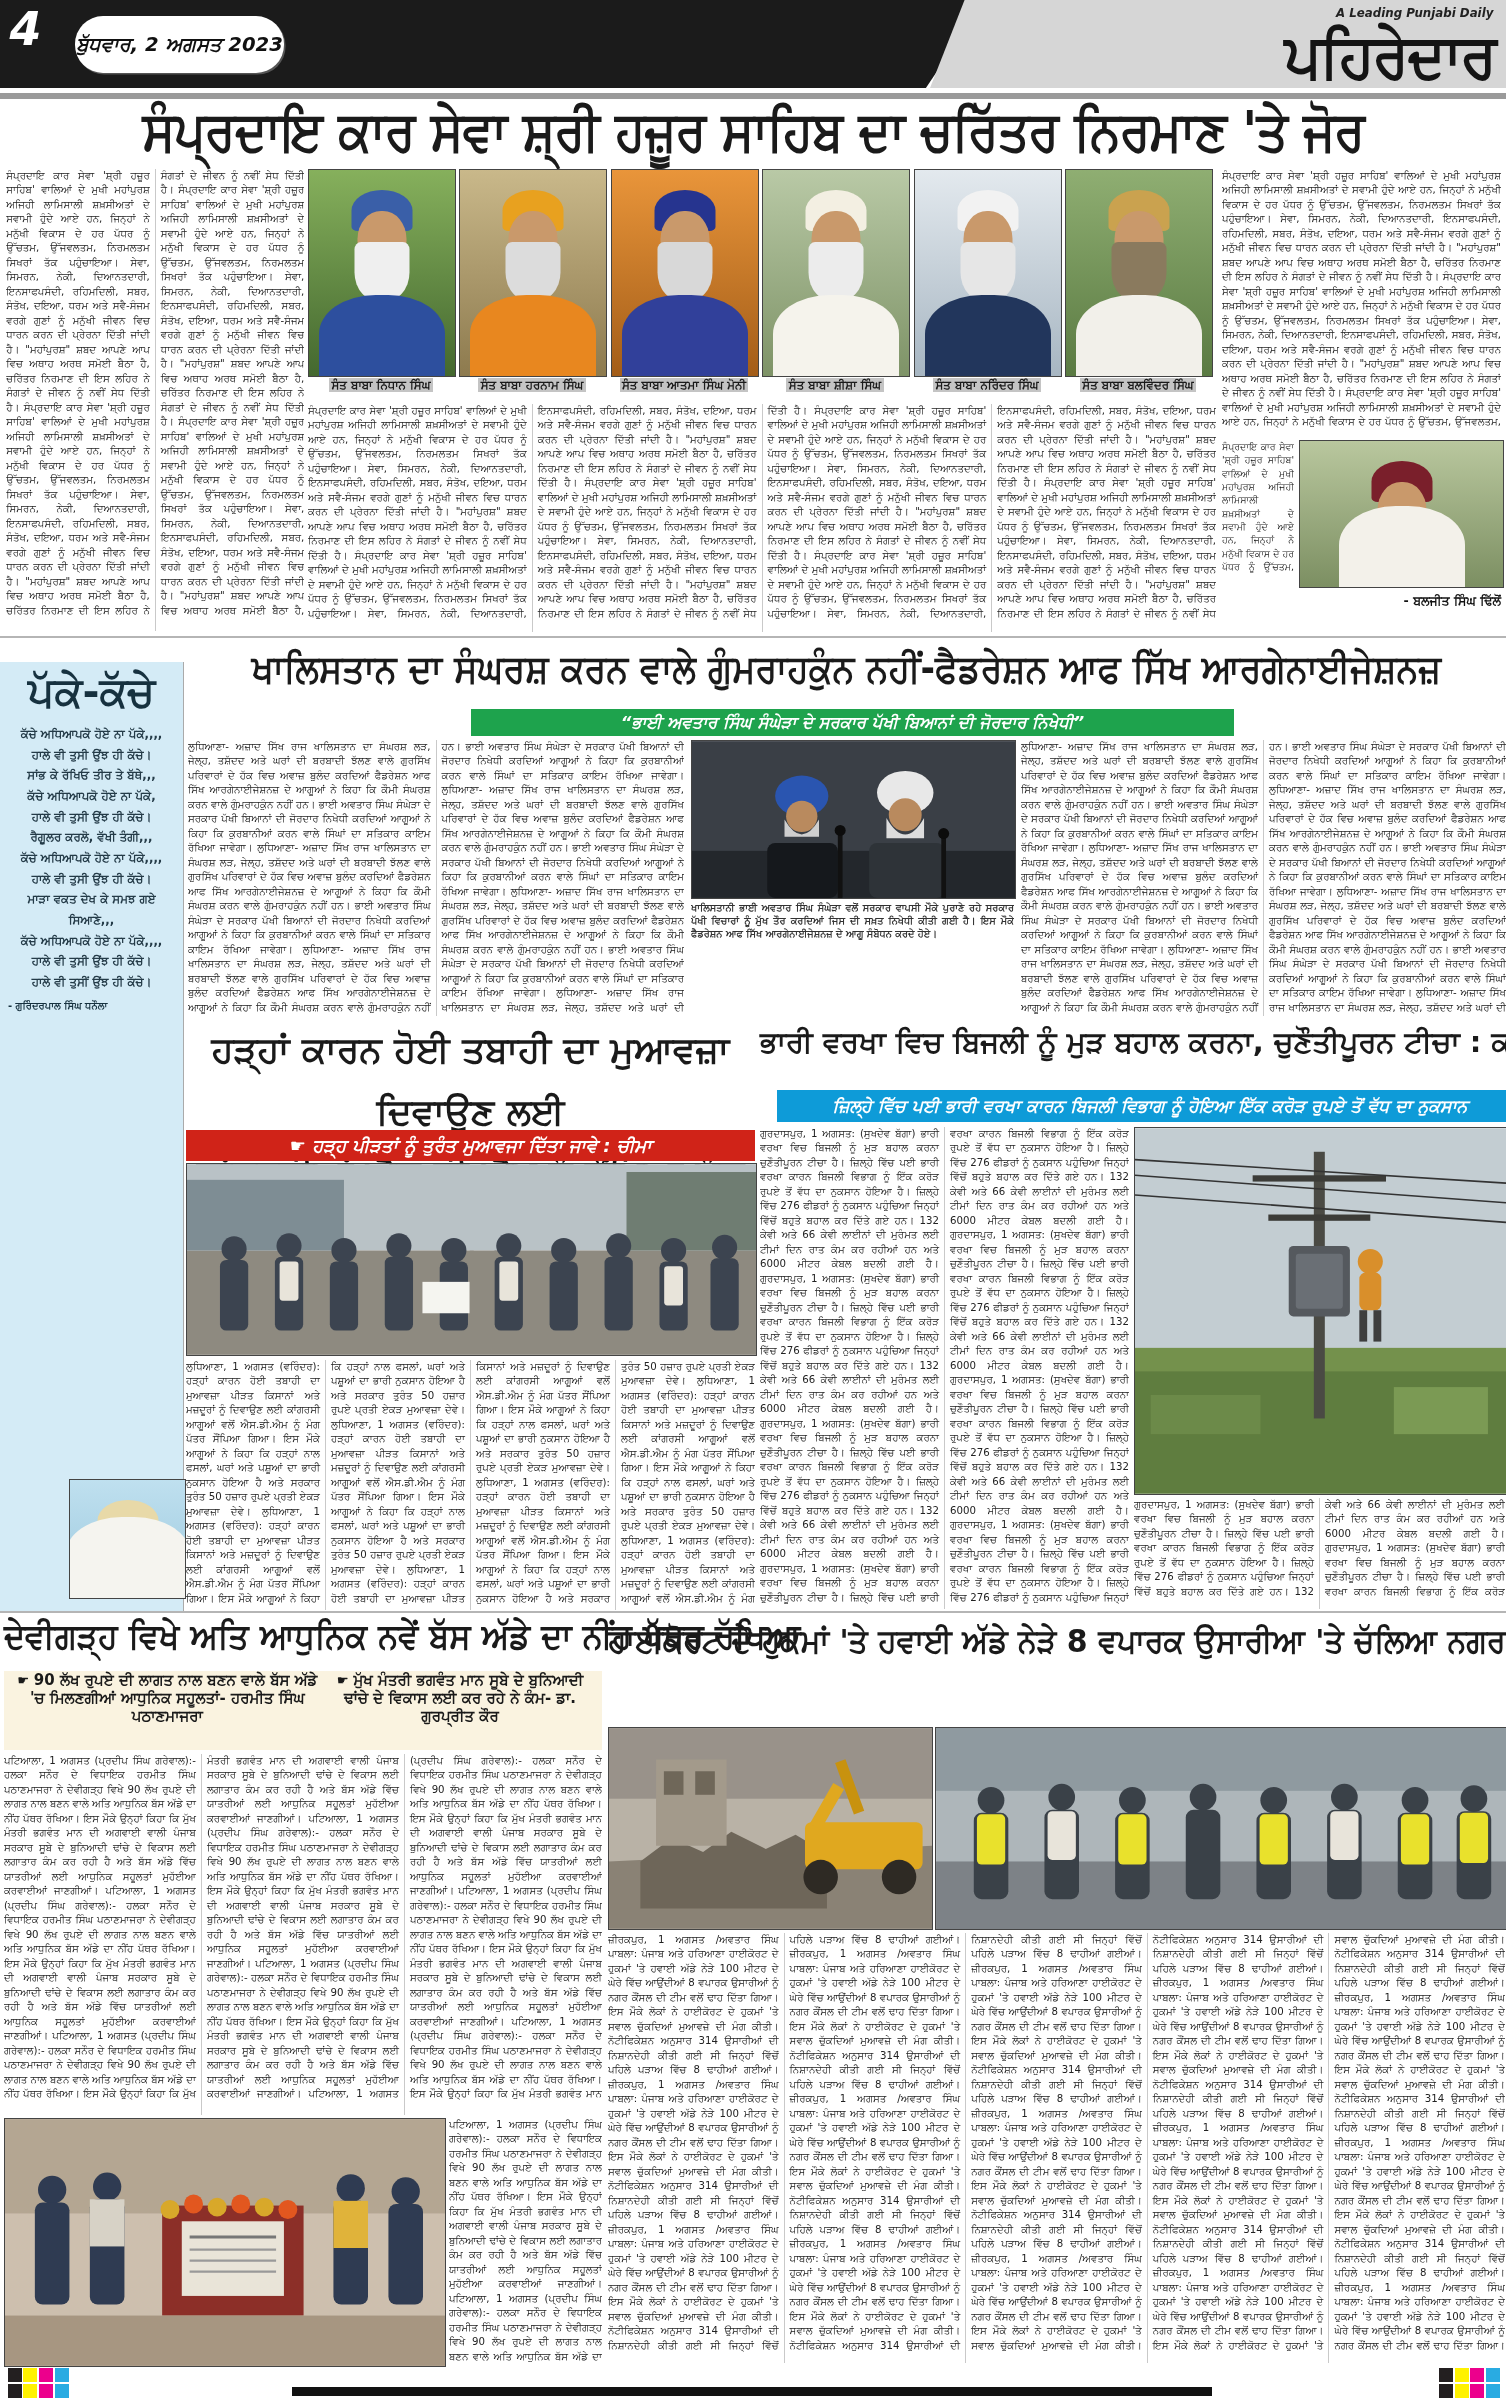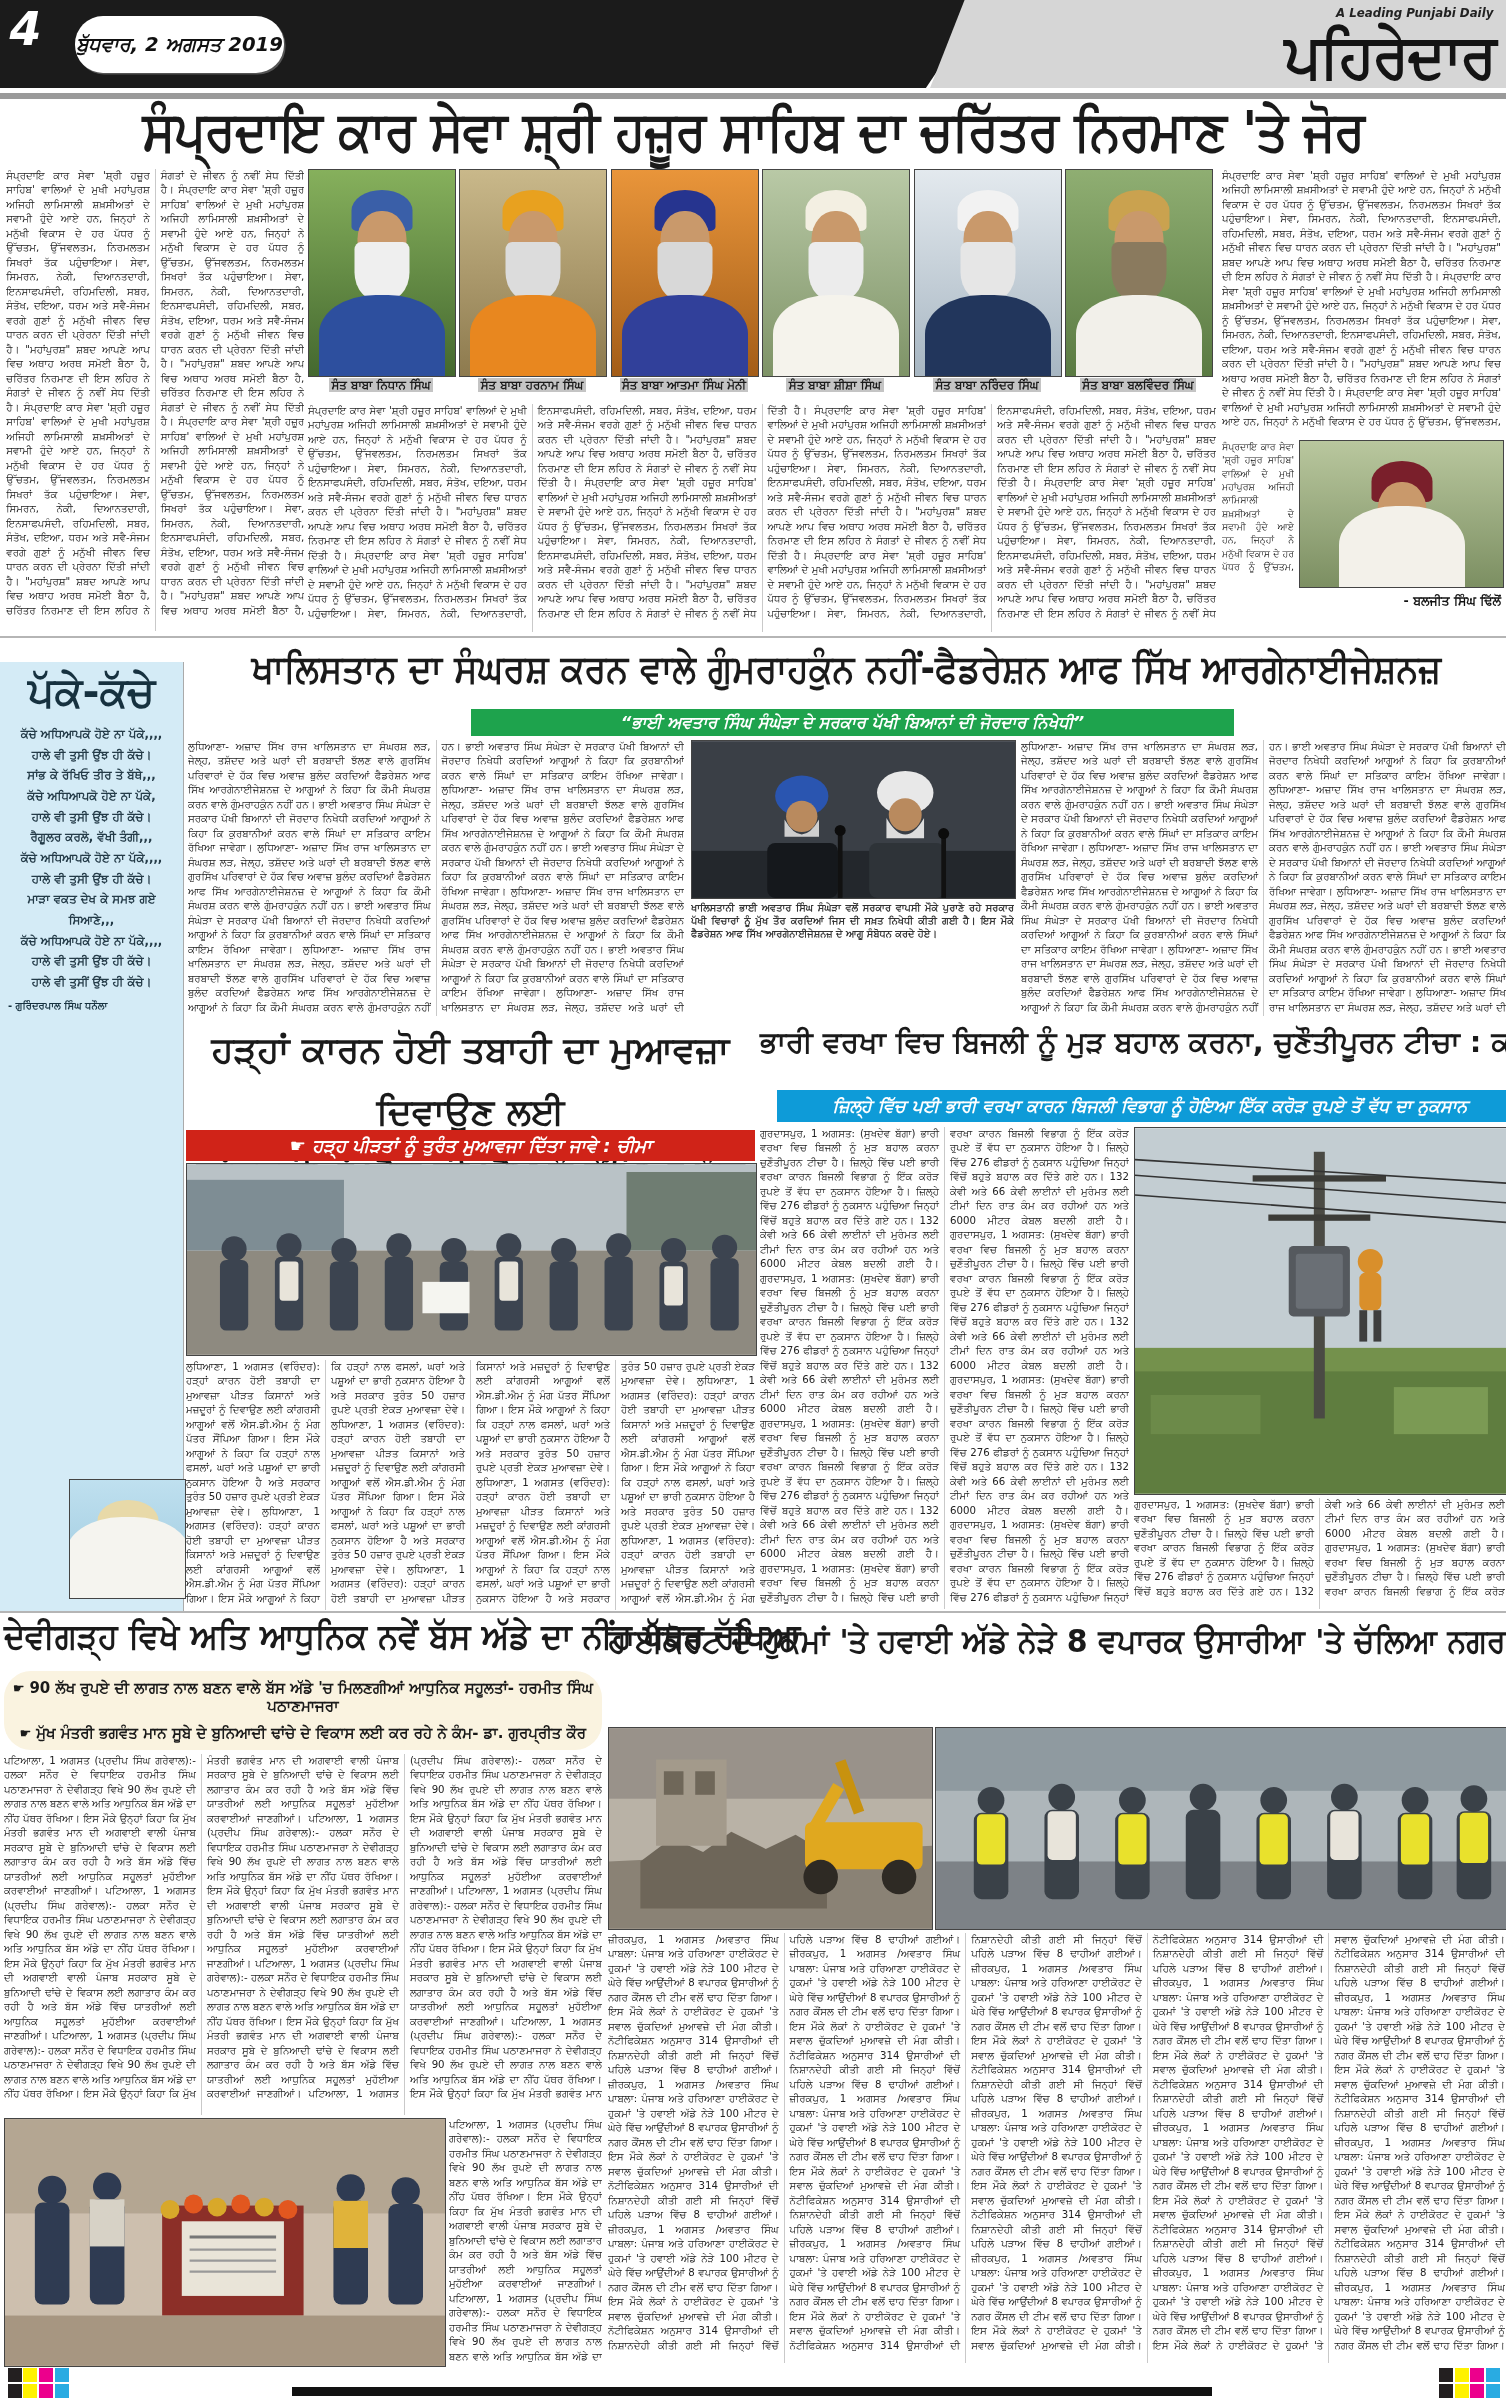--- a/index.html
+++ b/index.html
@@ -31,21 +31,21 @@
   .h5{left:608px;top:1622px;width:897px;font-size:30px;font-weight:900;text-align:center;
       transform:scaleY(1.08);transform-origin:top center;white-space:nowrap;}
   
   .bar{display:flex;align-items:center;justify-content:center;color:#fff;font-weight:bold;
        font-style:italic;}
   .greenbar1{left:471px;top:709px;width:763px;height:27px;background:#1ea34d;font-size:16.5px;}
   .redbar{left:186px;top:1130px;width:569px;height:31px;background:#d02318;font-size:18px;}
   .bluebar{left:760px;top:1090px;width:746px;height:32px;background:#0e9bd8;font-size:17.3px;margin-left:17px;}
   .greenbar2{left:862px;top:1694px;width:644px;height:29px;background:#1ea34d;font-size:16.5px;}
   .creambox{left:3.9px;top:1671px;width:598px;height:79px;background:#faf3e0;
-            display:flex;flex-direction:column;justify-content:space-evenly;padding:0 6.3px;box-sizing:border-box;border-radius:27px;}
+            display:flex;flex-direction:row;justify-content:space-evenly;padding:0 6.3px;box-sizing:border-box;}
   .bullet{font-size:15px;font-weight:bold;color:#1a1a1a;text-align:center;}
   .bullet .pt{font-size:13.3px;margin-right:4.7px;}
   
   .body{font-size:10.2px;line-height:1.42;text-align:justify;overflow:hidden;
         column-gap:11px;column-rule:0.8px solid #c9c9c9;color:#222;
         word-break:break-word;}
   .c1{column-count:1}.c2{column-count:2}.c3{column-count:3}.c4{column-count:4}.c5{column-count:5}
   .byline{font-size:12.6px;font-weight:bold;text-align:right;color:#111;}
   .caption-strip{font-size:11.8px;font-weight:bold;text-align:center;}
   .caption-strip span{background:#c4c4c4;padding:0 2.4px;}
@@ -78,21 +78,21 @@
 </style>
 </head>
 <body>
 
 <div class="page">
 
   <div class="abs topbar"></div>
   <div class="abs mast-zone"></div>
   <div class="abs pagenum">4</div>
   <div class="abs datepill">
-    <span>ਬੁੱਧਵਾਰ, 2 ਅਗਸਤ 2019</span>
+    <span>ਬੁੱਧਵਾਰ, 2 ਅਗਸਤ 2023</span>
   </div>
   <div class="abs tagline">A Leading Punjabi Daily</div>
   <div class="abs masthead">ਪਹਿਰੇਦਾਰ</div>
   <div class="abs grayrule"></div>
 
   <div class="abs h1">ਸੰਪ੍ਰਦਾਇ ਕਾਰ ਸੇਵਾ ਸ਼੍ਰੀ ਹਜ਼ੂਰ ਸਾਹਿਬ ਦਾ ਚਰਿੱਤਰ ਨਿਰਮਾਣ 'ਤੇ ਜੋਰ</div>
 
   <div class="abs body c2" style="left:6.3px;top:169px;width:298px;height:462px;">ਸੰਪ੍ਰਦਾਇ ਕਾਰ ਸੇਵਾ 'ਸ਼੍ਰੀ ਹਜ਼ੂਰ ਸਾਹਿਬ' ਵਾਲਿਆਂ ਦੇ ਮੁਖੀ ਮਹਾਂਪੁਰਸ਼ ਅਜਿਹੀ ਲਾਮਿਸਾਲੀ ਸ਼ਖ਼ਸੀਅਤਾਂ ਦੇ ਸਵਾਮੀ ਹੁੰਦੇ ਆਏ ਹਨ, ਜਿਨ੍ਹਾਂ ਨੇ ਮਨੁੱਖੀ ਵਿਕਾਸ ਦੇ ਹਰ ਪੱਧਰ ਨੂੰ ਉੱਚਤਮ, ਉੱਜਵਲਤਮ, ਨਿਰਮਲਤਮ ਸਿਖਰਾਂ ਤੱਕ ਪਹੁੰਚਾਇਆ। ਸੇਵਾ, ਸਿਮਰਨ, ਨੇਕੀ, ਦਿਆਨਤਦਾਰੀ, ਇਨਸਾਫਪਸੰਦੀ, ਰਹਿਮਦਿਲੀ, ਸਬਰ, ਸੰਤੋਖ, ਦਇਆ, ਧਰਮ ਅਤੇ ਸਵੈ-ਸੰਜਮ ਵਰਗੇ ਗੁਣਾਂ ਨੂੰ ਮਨੁੱਖੀ ਜੀਵਨ ਵਿਚ ਧਾਰਨ ਕਰਨ ਦੀ ਪ੍ਰੇਰਨਾ ਦਿੱਤੀ ਜਾਂਦੀ ਹੈ। "ਮਹਾਂਪੁਰਸ਼" ਸ਼ਬਦ ਆਪਣੇ ਆਪ ਵਿਚ ਅਥਾਹ ਅਰਥ ਸਮੋਈ ਬੈਠਾ ਹੈ, ਚਰਿੱਤਰ ਨਿਰਮਾਣ ਦੀ ਇਸ ਲਹਿਰ ਨੇ ਸੰਗਤਾਂ ਦੇ ਜੀਵਨ ਨੂੰ ਨਵੀਂ ਸੇਧ ਦਿੱਤੀ ਹੈ।  ਸੰਪ੍ਰਦਾਇ ਕਾਰ ਸੇਵਾ 'ਸ਼੍ਰੀ ਹਜ਼ੂਰ ਸਾਹਿਬ' ਵਾਲਿਆਂ ਦੇ ਮੁਖੀ ਮਹਾਂਪੁਰਸ਼ ਅਜਿਹੀ ਲਾਮਿਸਾਲੀ ਸ਼ਖ਼ਸੀਅਤਾਂ ਦੇ ਸਵਾਮੀ ਹੁੰਦੇ ਆਏ ਹਨ, ਜਿਨ੍ਹਾਂ ਨੇ ਮਨੁੱਖੀ ਵਿਕਾਸ ਦੇ ਹਰ ਪੱਧਰ ਨੂੰ ਉੱਚਤਮ, ਉੱਜਵਲਤਮ, ਨਿਰਮਲਤਮ ਸਿਖਰਾਂ ਤੱਕ ਪਹੁੰਚਾਇਆ। ਸੇਵਾ, ਸਿਮਰਨ, ਨੇਕੀ, ਦਿਆਨਤਦਾਰੀ, ਇਨਸਾਫਪਸੰਦੀ, ਰਹਿਮਦਿਲੀ, ਸਬਰ, ਸੰਤੋਖ, ਦਇਆ, ਧਰਮ ਅਤੇ ਸਵੈ-ਸੰਜਮ ਵਰਗੇ ਗੁਣਾਂ ਨੂੰ ਮਨੁੱਖੀ ਜੀਵਨ ਵਿਚ ਧਾਰਨ ਕਰਨ ਦੀ ਪ੍ਰੇਰਨਾ ਦਿੱਤੀ ਜਾਂਦੀ ਹੈ। "ਮਹਾਂਪੁਰਸ਼" ਸ਼ਬਦ ਆਪਣੇ ਆਪ ਵਿਚ ਅਥਾਹ ਅਰਥ ਸਮੋਈ ਬੈਠਾ ਹੈ, ਚਰਿੱਤਰ ਨਿਰਮਾਣ ਦੀ ਇਸ ਲਹਿਰ ਨੇ ਸੰਗਤਾਂ ਦੇ ਜੀਵਨ ਨੂੰ ਨਵੀਂ ਸੇਧ ਦਿੱਤੀ ਹੈ।  ਸੰਪ੍ਰਦਾਇ ਕਾਰ ਸੇਵਾ 'ਸ਼੍ਰੀ ਹਜ਼ੂਰ ਸਾਹਿਬ' ਵਾਲਿਆਂ ਦੇ ਮੁਖੀ ਮਹਾਂਪੁਰਸ਼ ਅਜਿਹੀ ਲਾਮਿਸਾਲੀ ਸ਼ਖ਼ਸੀਅਤਾਂ ਦੇ ਸਵਾਮੀ ਹੁੰਦੇ ਆਏ ਹਨ, ਜਿਨ੍ਹਾਂ ਨੇ ਮਨੁੱਖੀ ਵਿਕਾਸ ਦੇ ਹਰ ਪੱਧਰ ਨੂੰ ਉੱਚਤਮ, ਉੱਜਵਲਤਮ, ਨਿਰਮਲਤਮ ਸਿਖਰਾਂ ਤੱਕ ਪਹੁੰਚਾਇਆ। ਸੇਵਾ, ਸਿਮਰਨ, ਨੇਕੀ, ਦਿਆਨਤਦਾਰੀ, ਇਨਸਾਫਪਸੰਦੀ, ਰਹਿਮਦਿਲੀ, ਸਬਰ, ਸੰਤੋਖ, ਦਇਆ, ਧਰਮ ਅਤੇ ਸਵੈ-ਸੰਜਮ ਵਰਗੇ ਗੁਣਾਂ ਨੂੰ ਮਨੁੱਖੀ ਜੀਵਨ ਵਿਚ ਧਾਰਨ ਕਰਨ ਦੀ ਪ੍ਰੇਰਨਾ ਦਿੱਤੀ ਜਾਂਦੀ ਹੈ। "ਮਹਾਂਪੁਰਸ਼" ਸ਼ਬਦ ਆਪਣੇ ਆਪ ਵਿਚ ਅਥਾਹ ਅਰਥ ਸਮੋਈ ਬੈਠਾ ਹੈ, ਚਰਿੱਤਰ ਨਿਰਮਾਣ ਦੀ ਇਸ ਲਹਿਰ ਨੇ ਸੰਗਤਾਂ ਦੇ ਜੀਵਨ ਨੂੰ ਨਵੀਂ ਸੇਧ ਦਿੱਤੀ ਹੈ।  ਸੰਪ੍ਰਦਾਇ ਕਾਰ ਸੇਵਾ 'ਸ਼੍ਰੀ ਹਜ਼ੂਰ ਸਾਹਿਬ' ਵਾਲਿਆਂ ਦੇ ਮੁਖੀ ਮਹਾਂਪੁਰਸ਼ ਅਜਿਹੀ ਲਾਮਿਸਾਲੀ ਸ਼ਖ਼ਸੀਅਤਾਂ ਦੇ ਸਵਾਮੀ ਹੁੰਦੇ ਆਏ ਹਨ, ਜਿਨ੍ਹਾਂ ਨੇ ਮਨੁੱਖੀ ਵਿਕਾਸ ਦੇ ਹਰ ਪੱਧਰ ਨੂੰ ਉੱਚਤਮ, ਉੱਜਵਲਤਮ, ਨਿਰਮਲਤਮ ਸਿਖਰਾਂ ਤੱਕ ਪਹੁੰਚਾਇਆ। ਸੇਵਾ, ਸਿਮਰਨ, ਨੇਕੀ, ਦਿਆਨਤਦਾਰੀ, ਇਨਸਾਫਪਸੰਦੀ, ਰਹਿਮਦਿਲੀ, ਸਬਰ, ਸੰਤੋਖ, ਦਇਆ, ਧਰਮ ਅਤੇ ਸਵੈ-ਸੰਜਮ ਵਰਗੇ ਗੁਣਾਂ ਨੂੰ ਮਨੁੱਖੀ ਜੀਵਨ ਵਿਚ ਧਾਰਨ ਕਰਨ ਦੀ ਪ੍ਰੇਰਨਾ ਦਿੱਤੀ ਜਾਂਦੀ ਹੈ। "ਮਹਾਂਪੁਰਸ਼" ਸ਼ਬਦ ਆਪਣੇ ਆਪ ਵਿਚ ਅਥਾਹ ਅਰਥ ਸਮੋਈ ਬੈਠਾ ਹੈ, ਚਰਿੱਤਰ ਨਿਰਮਾਣ ਦੀ ਇਸ ਲਹਿਰ ਨੇ ਸੰਗਤਾਂ ਦੇ ਜੀਵਨ ਨੂੰ ਨਵੀਂ ਸੇਧ ਦਿੱਤੀ ਹੈ।  ਸੰਪ੍ਰਦਾਇ ਕਾਰ ਸੇਵਾ 'ਸ਼੍ਰੀ ਹਜ਼ੂਰ ਸਾਹਿਬ' ਵਾਲਿਆਂ ਦੇ ਮੁਖੀ ਮਹਾਂਪੁਰਸ਼ ਅਜਿਹੀ ਲਾਮਿਸਾਲੀ ਸ਼ਖ਼ਸੀਅਤਾਂ ਦੇ ਸਵਾਮੀ ਹੁੰਦੇ ਆਏ ਹਨ, ਜਿਨ੍ਹਾਂ ਨੇ ਮਨੁੱਖੀ ਵਿਕਾਸ ਦੇ ਹਰ ਪੱਧਰ ਨੂੰ ਉੱਚਤਮ, ਉੱਜਵਲਤਮ, ਨਿਰਮਲਤਮ ਸਿਖਰਾਂ ਤੱਕ ਪਹੁੰਚਾਇਆ। ਸੇਵਾ, ਸਿਮਰਨ, ਨੇਕੀ, ਦਿਆਨਤਦਾਰੀ, ਇਨਸਾਫਪਸੰਦੀ, ਰਹਿਮਦਿਲੀ, ਸਬਰ, ਸੰਤੋਖ, ਦਇਆ, ਧਰਮ ਅਤੇ ਸਵੈ-ਸੰਜਮ ਵਰਗੇ ਗੁਣਾਂ ਨੂੰ ਮਨੁੱਖੀ ਜੀਵਨ ਵਿਚ ਧਾਰਨ ਕਰਨ ਦੀ ਪ੍ਰੇਰਨਾ ਦਿੱਤੀ ਜਾਂਦੀ ਹੈ। "ਮਹਾਂਪੁਰਸ਼" ਸ਼ਬਦ ਆਪਣੇ ਆਪ ਵਿਚ ਅਥਾਹ ਅਰਥ ਸਮੋਈ ਬੈਠਾ ਹੈ, ਚਰਿੱਤਰ ਨਿਰਮਾਣ ਦੀ ਇਸ ਲਹਿਰ ਨੇ ਸੰਗਤਾਂ ਦੇ ਜੀਵਨ ਨੂੰ ਨਵੀਂ ਸੇਧ ਦਿੱਤੀ ਹੈ।  ਸੰਪ੍ਰਦਾਇ ਕਾਰ ਸੇਵਾ 'ਸ਼੍ਰੀ ਹਜ਼ੂਰ ਸਾਹਿਬ' ਵਾਲਿਆਂ ਦੇ ਮੁਖੀ ਮਹਾਂਪੁਰਸ਼ ਅਜਿਹੀ ਲਾਮਿਸਾਲੀ ਸ਼ਖ਼ਸੀਅਤਾਂ ਦੇ ਸਵਾਮੀ ਹੁੰਦੇ ਆਏ ਹਨ, ਜਿਨ੍ਹਾਂ ਨੇ ਮਨੁੱਖੀ ਵਿਕਾਸ ਦੇ ਹਰ ਪੱਧਰ ਨੂੰ ਉੱਚਤਮ, ਉੱਜਵਲਤਮ, ਨਿਰਮਲਤਮ ਸਿਖਰਾਂ ਤੱਕ ਪਹੁੰਚਾਇਆ। ਸੇਵਾ, ਸਿਮਰਨ, ਨੇਕੀ, ਦਿਆਨਤਦਾਰੀ, ਇਨਸਾਫਪਸੰਦੀ, ਰਹਿਮਦਿਲੀ, ਸਬਰ, ਸੰਤੋਖ, ਦਇਆ, ਧਰਮ ਅਤੇ ਸਵੈ-ਸੰਜਮ ਵਰਗੇ ਗੁਣਾਂ ਨੂੰ ਮਨੁੱਖੀ ਜੀਵਨ ਵਿਚ ਧਾਰਨ ਕਰਨ ਦੀ ਪ੍ਰੇਰਨਾ ਦਿੱਤੀ ਜਾਂਦੀ ਹੈ। "ਮਹਾਂਪੁਰਸ਼" ਸ਼ਬਦ ਆਪਣੇ ਆਪ ਵਿਚ ਅਥਾਹ ਅਰਥ ਸਮੋਈ ਬੈਠਾ ਹੈ, ਚਰਿੱਤਰ ਨਿਰਮਾਣ ਦੀ ਇਸ ਲਹਿਰ ਨੇ ਸੰਗਤਾਂ ਦੇ ਜੀਵਨ ਨੂੰ ਨਵੀਂ ਸੇਧ ਦਿੱਤੀ ਹੈ।  ਸੰਪ੍ਰਦਾਇ ਕਾਰ ਸੇਵਾ 'ਸ਼੍ਰੀ ਹਜ਼ੂਰ ਸਾਹਿਬ' ਵਾਲਿਆਂ ਦੇ ਮੁਖੀ ਮਹਾਂਪੁਰਸ਼ ਅਜਿਹੀ ਲਾਮਿਸਾਲੀ ਸ਼ਖ਼ਸੀਅਤਾਂ ਦੇ ਸਵਾਮੀ ਹੁੰਦੇ ਆਏ ਹਨ, ਜਿਨ੍ਹਾਂ ਨੇ ਮਨੁੱਖੀ ਵਿਕਾਸ ਦੇ ਹਰ ਪੱਧਰ ਨੂੰ ਉੱਚਤਮ, ਉੱਜਵਲਤਮ, ਨਿਰਮਲਤਮ ਸਿਖਰਾਂ ਤੱਕ ਪਹੁੰਚਾਇਆ। ਸੇਵਾ, ਸਿਮਰਨ, ਨੇਕੀ, ਦਿਆਨਤਦਾਰੀ, ਇਨਸਾਫਪਸੰਦੀ, ਰਹਿਮਦਿਲੀ, ਸਬਰ, ਸੰਤੋਖ, ਦਇਆ, ਧਰਮ ਅਤੇ ਸਵੈ-ਸੰਜਮ ਵਰਗੇ ਗੁਣਾਂ ਨੂੰ ਮਨੁੱਖੀ ਜੀਵਨ ਵਿਚ ਧਾਰਨ ਕਰਨ ਦੀ ਪ੍ਰੇਰਨਾ ਦਿੱਤੀ ਜਾਂਦੀ ਹੈ। "ਮਹਾਂਪੁਰਸ਼" ਸ਼ਬਦ ਆਪਣੇ ਆਪ ਵਿਚ ਅਥਾਹ ਅਰਥ ਸਮੋਈ ਬੈਠਾ ਹੈ, ਚਰਿੱਤਰ ਨਿਰਮਾਣ ਦੀ ਇਸ ਲਹਿਰ ਨੇ ਸੰਗਤਾਂ ਦੇ ਜੀਵਨ ਨੂੰ ਨਵੀਂ ਸੇਧ ਦਿੱਤੀ ਹੈ।  ਸੰਪ੍ਰਦਾਇ ਕਾਰ ਸੇਵਾ 'ਸ਼੍ਰੀ ਹਜ਼ੂਰ ਸਾਹਿਬ' ਵਾਲਿਆਂ ਦੇ ਮੁਖੀ ਮਹਾਂਪੁਰਸ਼ ਅਜਿਹੀ ਲਾਮਿਸਾਲੀ ਸ਼ਖ਼ਸੀਅਤਾਂ ਦੇ ਸਵਾਮੀ ਹੁੰਦੇ ਆਏ ਹਨ, ਜਿਨ੍ਹਾਂ ਨੇ ਮਨੁੱਖੀ ਵਿਕਾਸ ਦੇ ਹਰ ਪੱਧਰ ਨੂੰ ਉੱਚਤਮ, ਉੱਜਵਲਤਮ, ਨਿਰਮਲਤਮ ਸਿਖਰਾਂ ਤੱਕ ਪਹੁੰਚਾਇਆ। ਸੇਵਾ, ਸਿਮਰਨ, ਨੇਕੀ, ਦਿਆਨਤਦਾਰੀ, ਇਨਸਾਫਪਸੰਦੀ, ਰਹਿਮਦਿਲੀ, ਸਬਰ, ਸੰਤੋਖ, ਦਇਆ, ਧਰਮ ਅਤੇ ਸਵੈ-ਸੰਜਮ ਵਰਗੇ ਗੁਣਾਂ ਨੂੰ ਮਨੁੱਖੀ ਜੀਵਨ ਵਿਚ ਧਾਰਨ ਕਰਨ ਦੀ ਪ੍ਰੇਰਨਾ ਦਿੱਤੀ ਜਾਂਦੀ ਹੈ। "ਮਹਾਂਪੁਰਸ਼" ਸ਼ਬਦ ਆਪਣੇ ਆਪ ਵਿਚ ਅਥਾਹ ਅਰਥ ਸਮੋਈ ਬੈਠਾ ਹੈ, ਚਰਿੱਤਰ ਨਿਰਮਾਣ ਦੀ ਇਸ ਲਹਿਰ ਨੇ ਸੰਗਤਾਂ ਦੇ ਜੀਵਨ ਨੂੰ ਨਵੀਂ ਸੇਧ ਦਿੱਤੀ ਹੈ। </div>
 
   <div class="abs photo portrait" style="left:308px;top:169px;width:146px;height:206px;--bg1:#86b05c;--bg2:#44682f;--turban:#3a5fa8;--beard:#efefef;--robe:#2d4f9e;">

